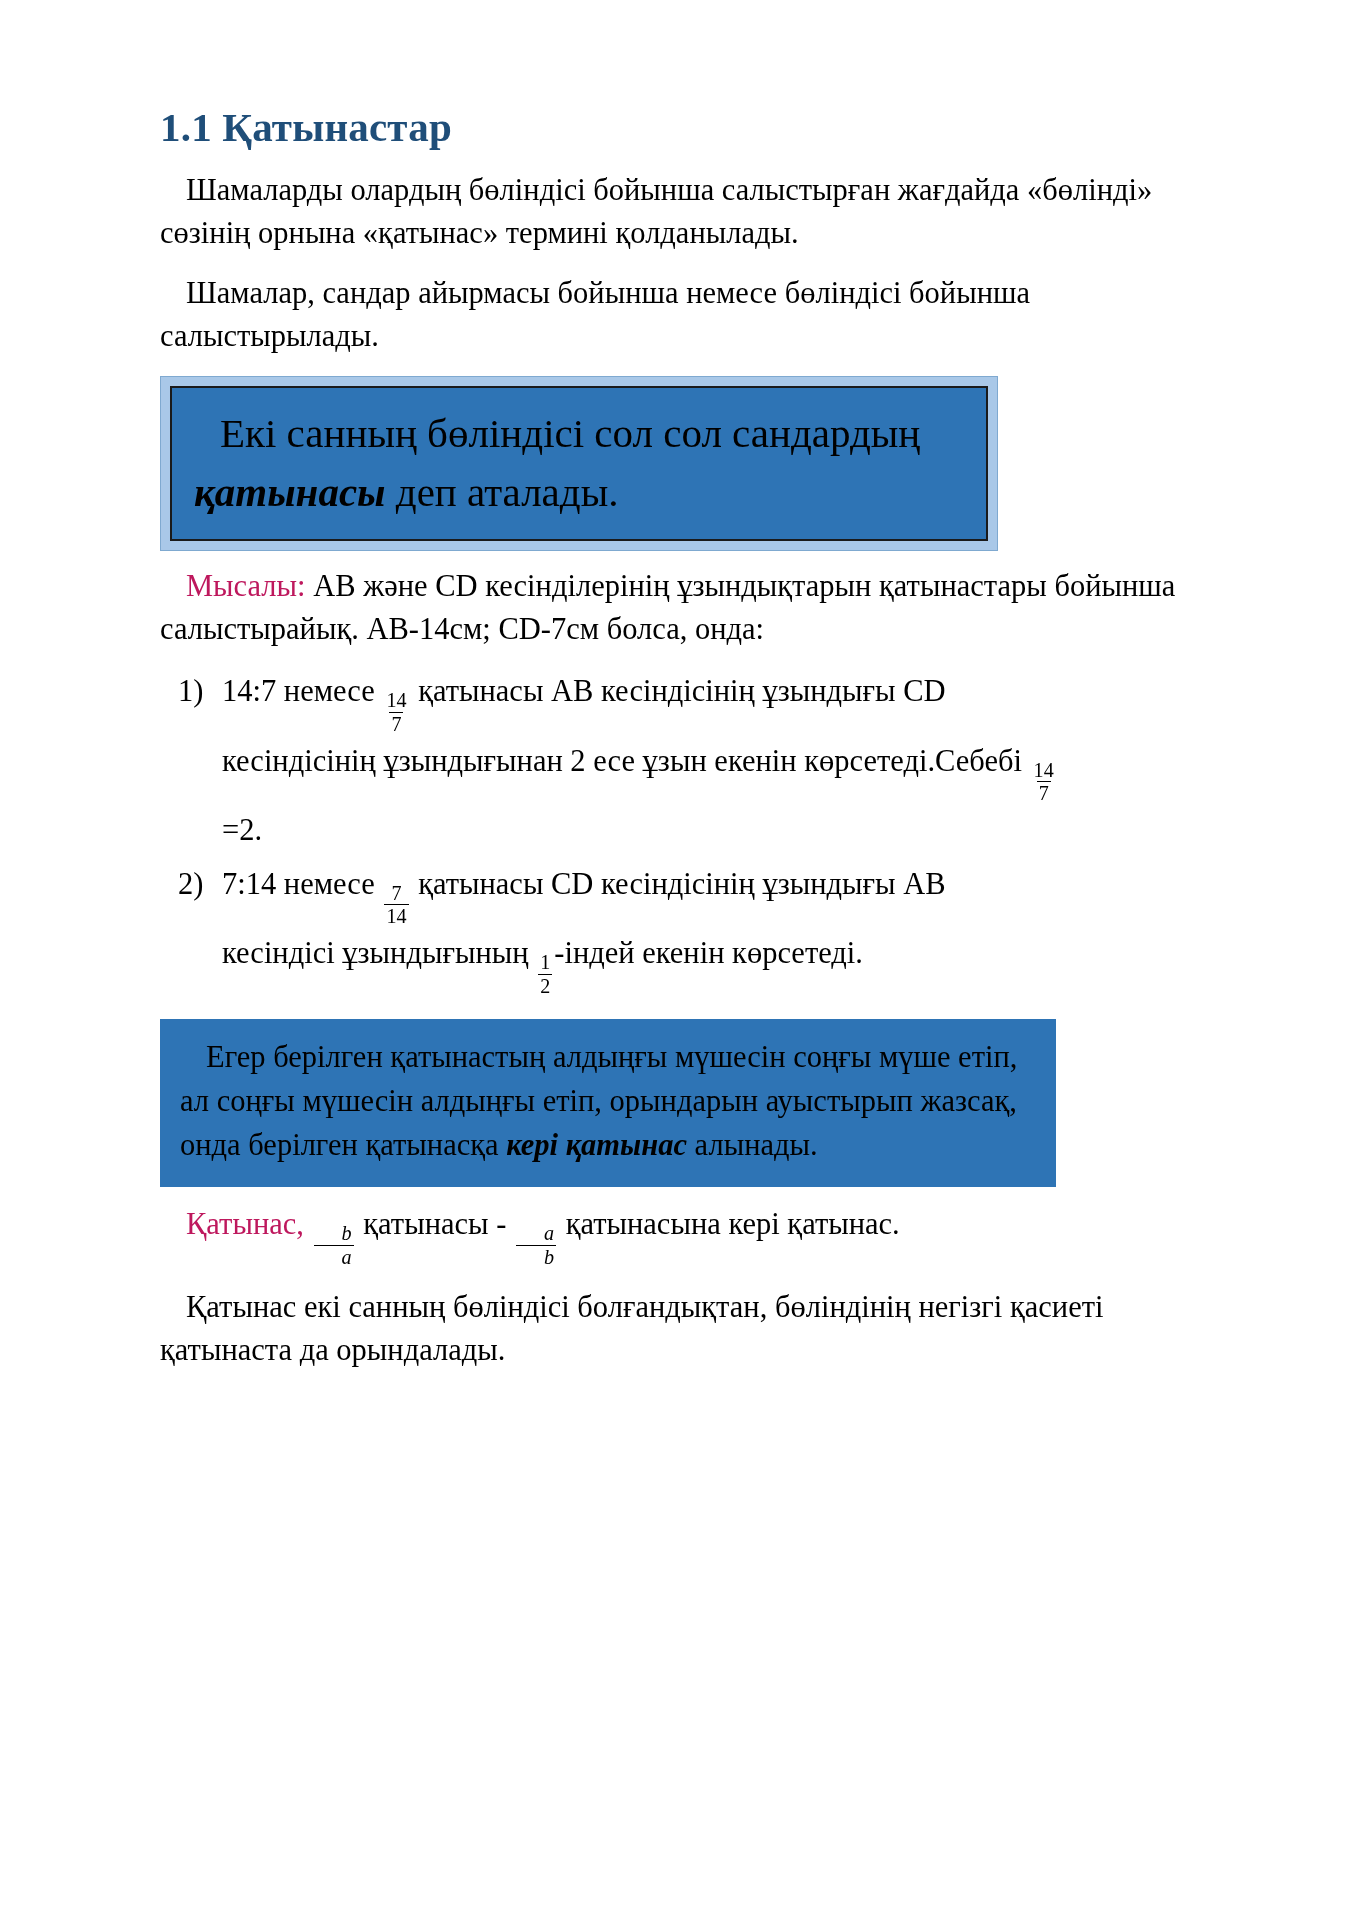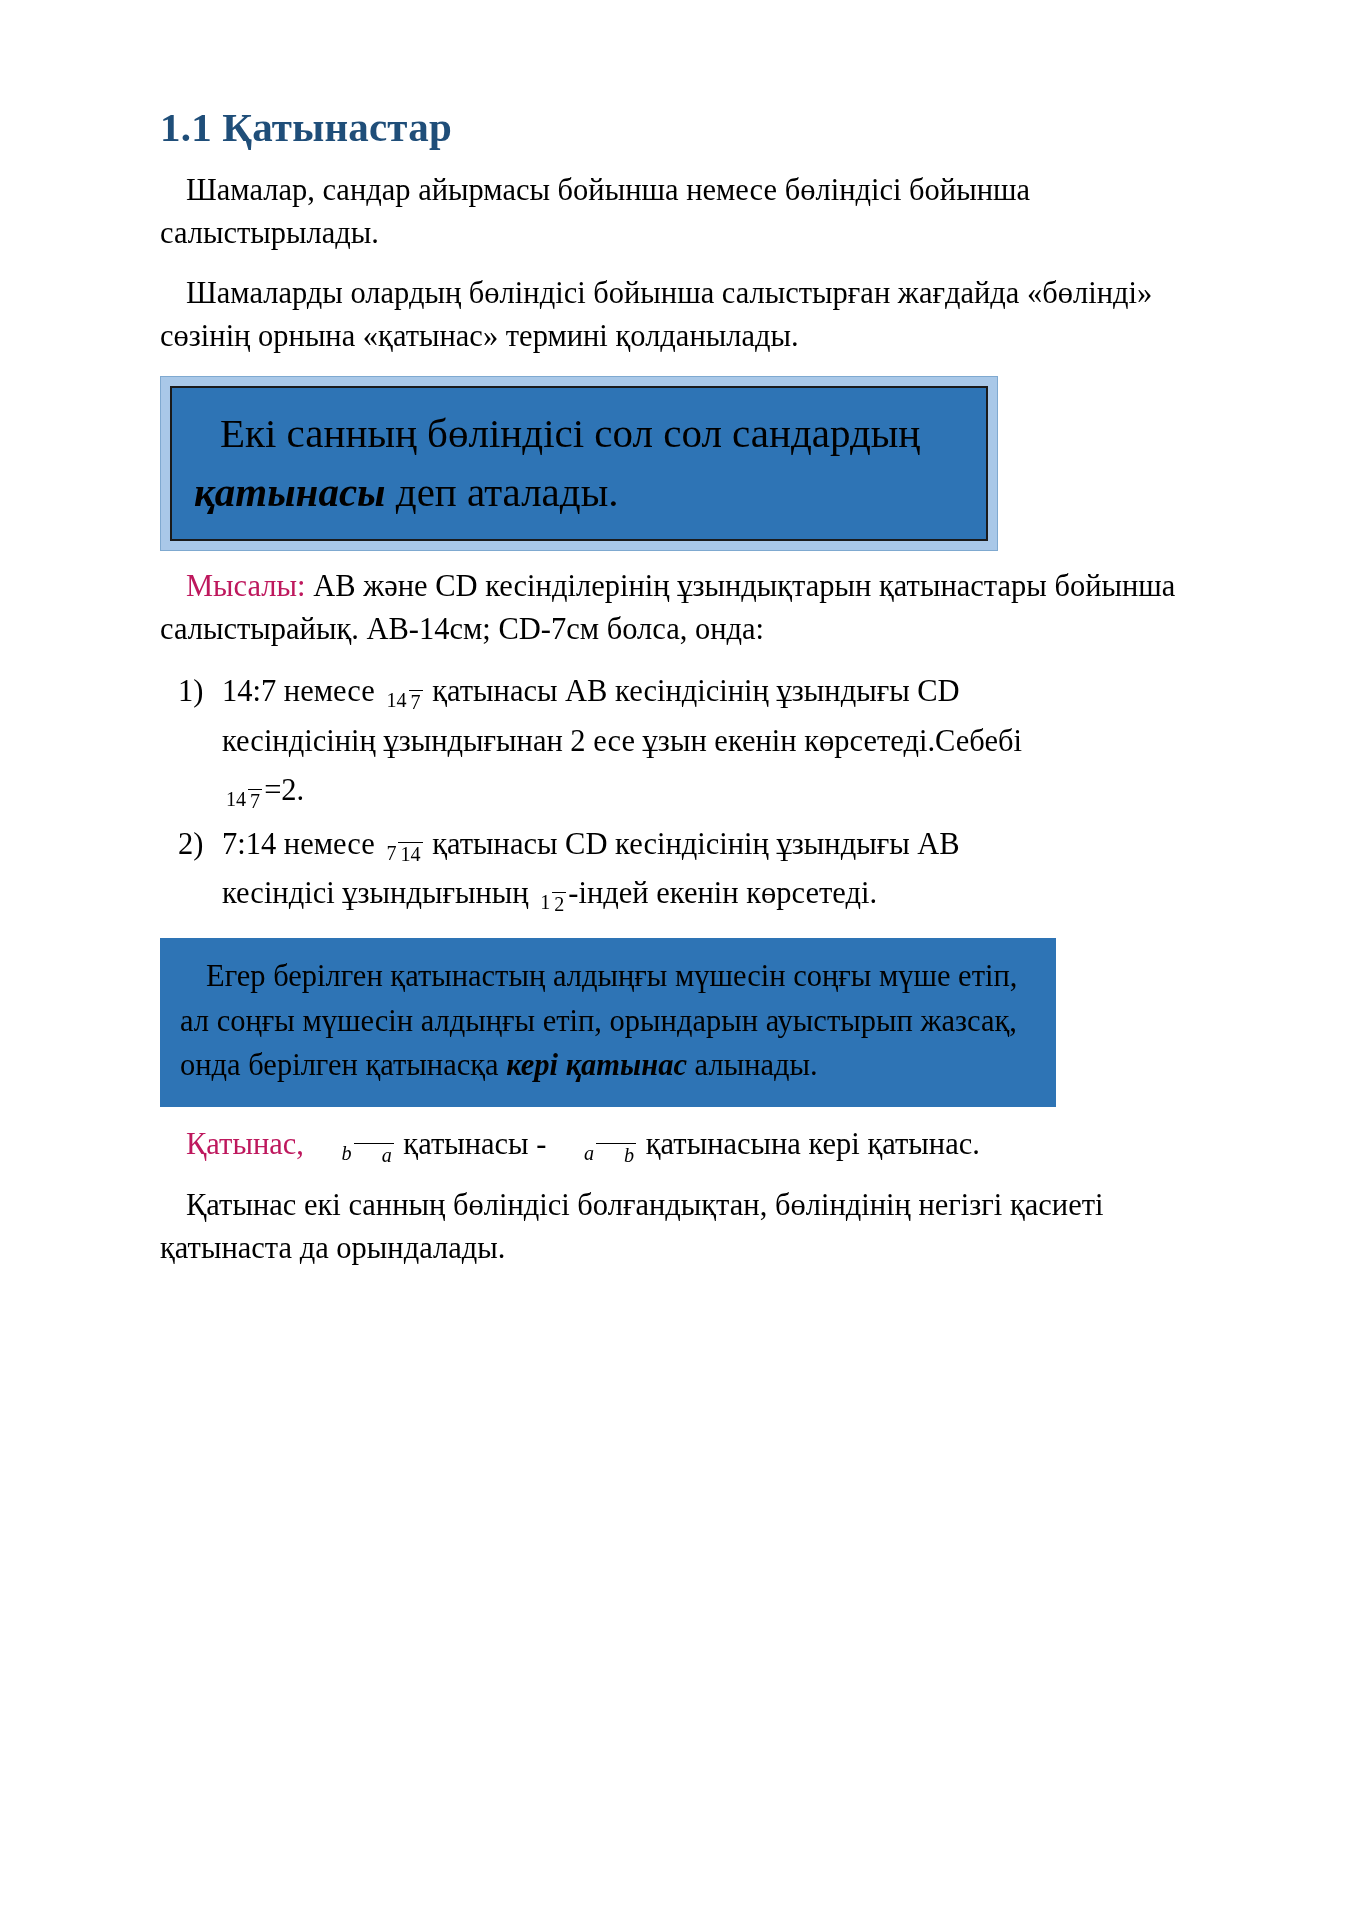--- a/index.html
+++ b/index.html
@@ -100,21 +100,21 @@
   ol.numlist > li .marker {
     position: absolute;
     left: 18px;
     top: 0;
     font-size: 30.5px;
   }
 
   
   .frac {
     display: inline-flex;
-    flex-direction: row;
+    flex-direction: column;
     align-items: center;
     justify-content: center;
     vertical-align: -0.42em;
     font-size: 0.66em;
     line-height: 1.02;
     margin: 0 2px;
     position: relative;
     top: -0.12em;
   }
   .frac .num {
@@ -130,23 +130,23 @@
 
   .tail-para { margin-top: 18px; }
 </style>
 </head>
 <body>
 
 <div class="page">
 
   <h1 class="doc-title">1.1 Қатынастар</h1>
 
+  <p class="para">Шамаларды олардың бөліндісі бойынша салыстырған жағдайда «бөлінді» сөзінің орнына «қатынас» термині қолданылады.</p>
+
   <p class="para">Шамалар, сандар айырмасы бойынша немесе бөліндісі бойынша салыстырылады.</p>
-
-  <p class="para">Шамаларды олардың бөліндісі бойынша салыстырған жағдайда «бөлінді» сөзінің орнына «қатынас» термині қолданылады.</p>
 
   <div class="callout-framed">
     <div class="inner">
       <p><span>Екі санның бөліндісі сол сол сандардың </span><span class="bi">қатынасы</span><span> деп аталады.</span></p>
     </div>
   </div>
 
   <p class="para"><span class="accent-red">Мысалы:</span><span> AB және CD кесінділерінің ұзындықтарын қатынастары бойынша салыстырайық. AB-14см; CD-7см болса, онда:</span></p>
 
   <ol class="numlist">

